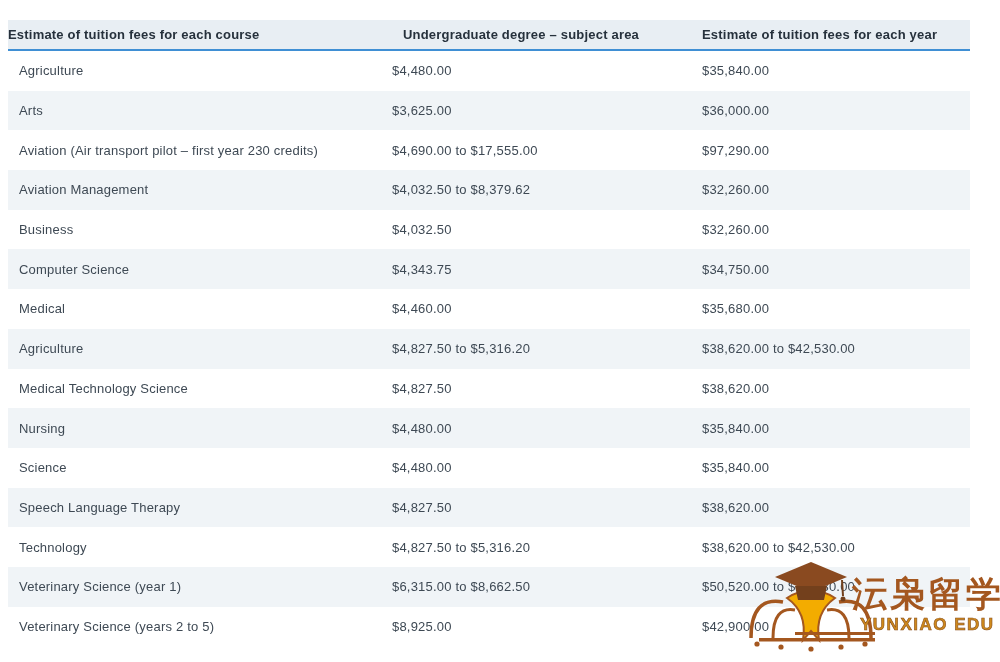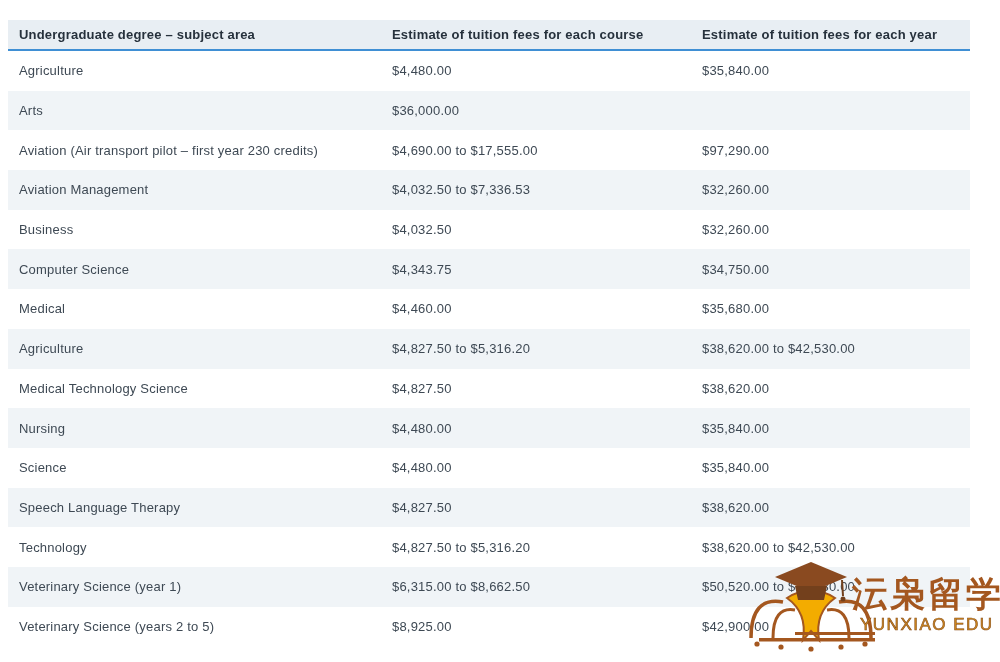--- a/index.html
+++ b/index.html
@@ -17,59 +17,60 @@
 
   .tbody .tr { height: 39.7px; background: #ffffff; }
   .tbody .tr.alt { background: #f0f4f7; }
   .td { font-size: 13px; color: #3e4954; letter-spacing: 0.2px; }
 
   
   .watermark { position: absolute; left: 740px; top: 556px; width: 260px; height: 106px; z-index: 10; pointer-events: none; }
   .wm-logo { position: absolute; left: 5px; top: 4px; }
   .wm-cn { position: absolute; left: 112px; top: 20px; font-size: 35px; font-weight: 700;
     color: #a4571f; letter-spacing: 3px; white-space: nowrap; line-height: 1; }
-  .wm-en { position: absolute; left: 120px; top: 60px; font-size: 17px; font-weight: 400;
+  .wm-en { position: absolute; left: 120px; top: 60px; font-size: 17px; font-weight: 700;
     color: #cf8a1c; letter-spacing: 1.5px; white-space: nowrap; line-height: 1;
     -webkit-text-stroke: 0.6px #8a4f1d; }
 </style>
 </head>
 <body>
 
 <div class="page">
 
   <div class="fees-table">
 
     <div class="tr thead">
+      <div class="th">Estimate of tuition fees for each course</div>
       <div class="th subject">Undergraduate degree – subject area</div>
-      <div class="th">Estimate of tuition fees for each course</div>
       <div class="th">Estimate of tuition fees for each year</div>
     </div>
 
     <div class="tbody">
 
       <div class="tr">
         <div class="td subject">Agriculture</div>
         <div class="td">$4,480.00</div>
         <div class="td">$35,840.00</div>
       </div>
 
       <div class="tr alt">
         <div class="td subject">Arts</div>
+        <div class="td">$3,625.00</div>
         <div class="td">$36,000.00</div>
       </div>
 
       <div class="tr">
         <div class="td subject">Aviation (Air transport pilot – first year 230 credits)</div>
         <div class="td">$4,690.00 to $17,555.00</div>
         <div class="td">$97,290.00</div>
       </div>
 
       <div class="tr alt">
         <div class="td subject">Aviation Management</div>
-        <div class="td">$4,032.50 to $7,336.53</div>
+        <div class="td">$4,032.50 to $8,379.62</div>
         <div class="td">$32,260.00</div>
       </div>
 
       <div class="tr">
         <div class="td subject">Business</div>
         <div class="td">$4,032.50</div>
         <div class="td">$32,260.00</div>
       </div>
 
       <div class="tr alt">

